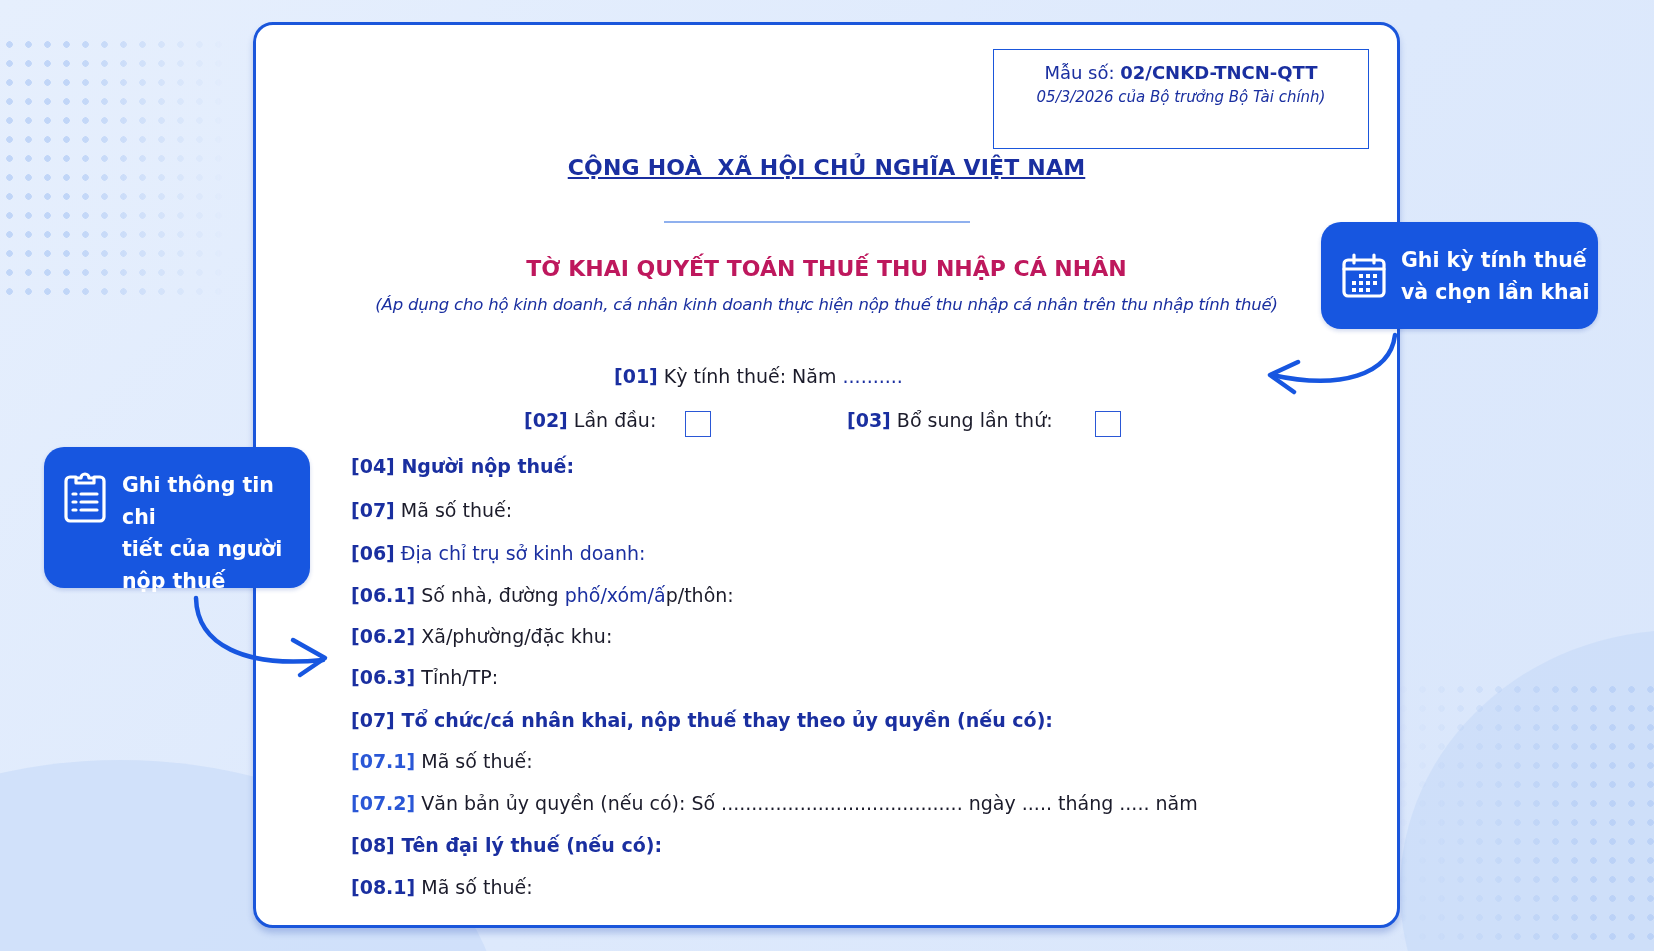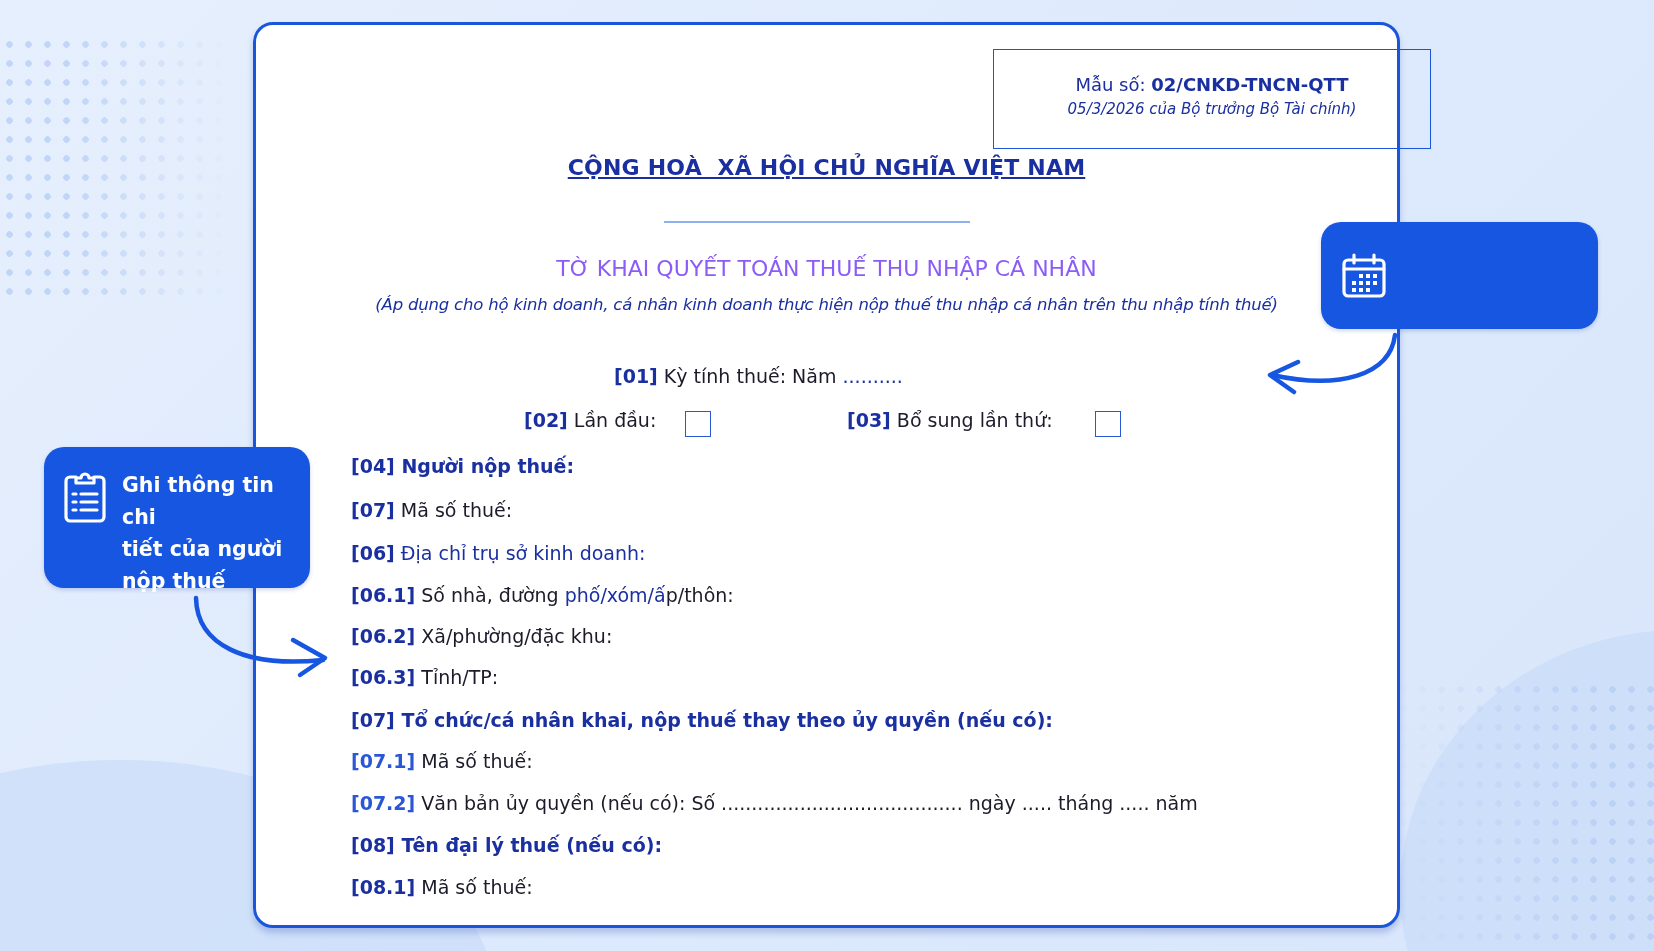--- a/index.html
+++ b/index.html
@@ -23,34 +23,34 @@
   .bg-blob { position: absolute; border-radius: 50%; background: rgba(196,216,248,0.55); }
   .bg-blob.l { left: -260px; top: 760px; width: 760px; height: 520px; }
   .bg-blob.r { left: 1400px; top: 630px; width: 560px; height: 520px; }
 
   .card {
     position: absolute; left: 253px; top: 22px; width: 1147px; height: 906px;
     background: #ffffff; border: 3.5px solid #1a56db; border-radius: 20px;
     box-shadow: 0 5px 6px rgba(30,70,180,0.25);
   }
   .stamp {
-    position: absolute; left: 737px; top: 24px; width: 438px; height: 100px;
+    position: absolute; left: 737px; top: 24px; width: 376px; height: 100px;
     border: 1.5px solid #1a56db; text-align: center; color: #1a2fa0;
-    padding-top: 22px;
+    padding-top: 10px;
   }
   .stamp .l1 { font-size: 18px; line-height: 26px; }
   .stamp .l1 b { font-weight: bold; }
   .stamp .l2 { font-size: 15px; font-style: italic; line-height: 27px; letter-spacing: -0.2px; }
   .stamp .l3 { font-size: 15px; font-style: italic; line-height: 22px; }
 
   .nat { position: absolute; left: 0; width: 100%; text-align: center; color: #1a2fa0; font-weight: bold; }
   .nat.n1 { top: 130px; font-size: 22px; letter-spacing: 0.2px; }
   .nat.n2 { top: 164px; font-size: 20px; }
   .underline { position: absolute; left: 408px; top: 196px; width: 306px; height: 2px; background: #8fb0ee; }
-  .title { position: absolute; left: 0; width: 100%; top: 231px; text-align: center; color: #8b5cf6; font-weight: normal; font-size: 22px; }
+  .title { position: absolute; left: 0; width: 100%; top: 231px; text-align: center; color: #be185d; font-weight: bold; font-size: 22px; }
   .subtitle { position: absolute; left: 0; width: 100%; top: 270px; text-align: center; color: #1a2fa0; font-style: italic; font-size: 16.5px; letter-spacing: -0.2px; }
 
   .row { position: absolute; font-size: 19px; color: #1b1b2a; white-space: nowrap; }
   .code { color: #1a2fa0; font-weight: bold; }
   .code.light { color: #2a57d6; }
   .bold-line { color: #1a2fa0; font-weight: bold; }
   .blue-text { color: #1a2fa0; }
   .dots-blue { color: #1a2fa0; }
   .cbox { position: absolute; width: 26px; height: 26px; border: 1.8px solid #2a57d6; background: #fff; }
 
@@ -150,20 +150,24 @@
         <rect x="11" y="28" width="4" height="4"></rect>
           <rect x="18" y="28" width="4" height="4"></rect>
           <rect x="25" y="28" width="4" height="4"></rect>
           <rect x="32" y="28" width="4" height="4"></rect>
         <rect x="11" y="35" width="4" height="4"></rect>
           <rect x="18" y="35" width="4" height="4"></rect>
           <rect x="25" y="35" width="4" height="4"></rect>
       </g>
     </svg>
   </span>
+  <div class="text">
+    <div>Ghi kỳ tính thuế</div>
+    <div>và chọn lần khai</div>
+  </div>
 </div>
 
 <div class="callout left">
   <span class="icon">
     <svg width="42" height="56" viewBox="0 0 42 56" fill="none" stroke="#fff" stroke-width="3.2" stroke-linecap="round" stroke-linejoin="round">
       <path d="M12 8 H6 a4 4 0 0 0 -4 4 V48 a4 4 0 0 0 4 4 H36 a4 4 0 0 0 4 -4 V12 a4 4 0 0 0 -4 -4 H30"></path>
       <path d="M12 14 V9 h5 a4 4 0 0 1 8 0 h5 v5 z"></path>
       <line x1="9" y1="25" x2="12" y2="25"></line>
         <line x1="17" y1="25" x2="33" y2="25"></line>
       <line x1="9" y1="33" x2="12" y2="33"></line>

